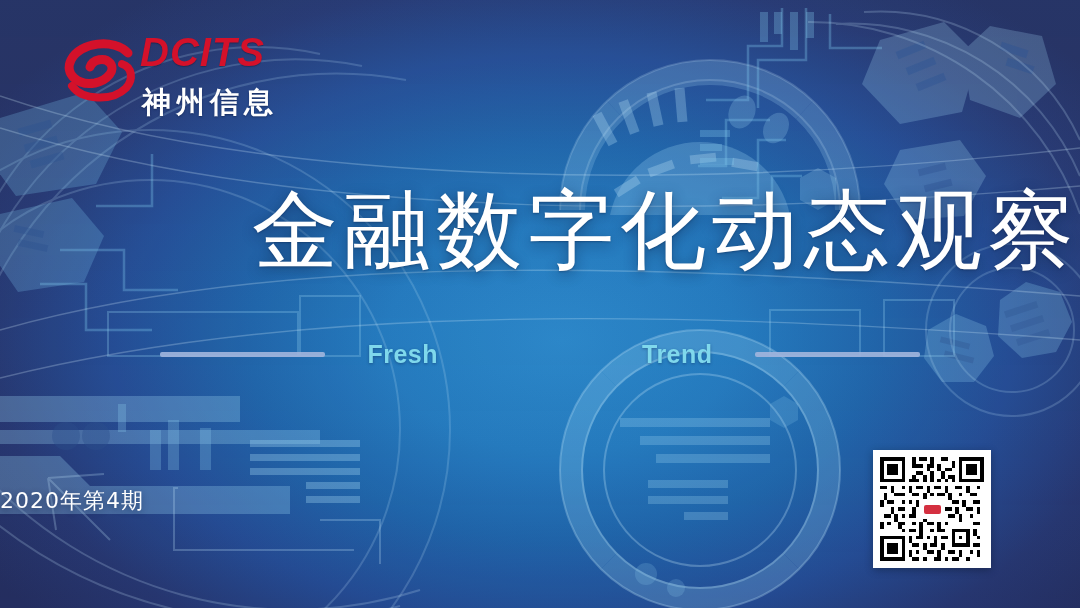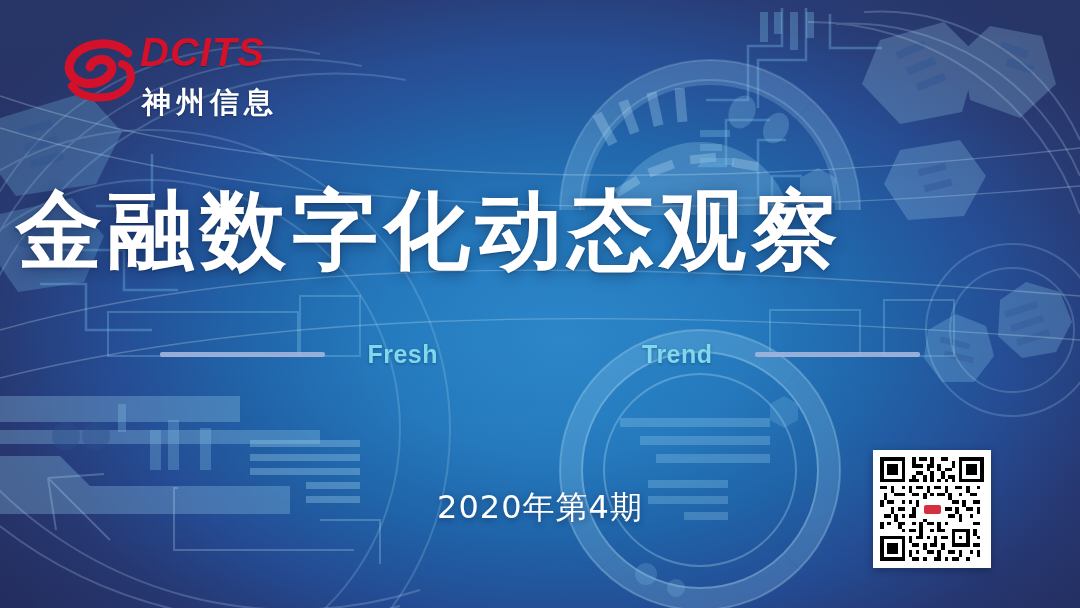--- a/index.html
+++ b/index.html
@@ -30,22 +30,22 @@
     position:absolute; left:80px; top:46px;
     font-size:29px; font-weight:bold; letter-spacing:5px; color:#ffffff;
     line-height:1; white-space:nowrap;
     font-family:"DejaVu Sans","Liberation Sans",sans-serif;
     text-shadow:0 1px 2px rgba(12,26,64,.55);
     margin-top:12px;
   }
 
   
   #title {
-    position:absolute; left:16px; right:0; top:185px; text-align:left;
-    font-size:86px; font-weight:bold; color:#ffffff;
+    position:absolute; left:0; right:0; top:185px; text-align:right;
+    font-size:86px; font-weight:normal; color:#ffffff;
     letter-spacing:6px; line-height:1.05; white-space:nowrap;
     font-family:"DejaVu Sans","Liberation Sans",sans-serif;
     text-shadow:0 3px 14px rgba(8,22,56,.45), 0 1px 2px rgba(8,22,56,.35);
   }
 
   
   #tagline {
     position:absolute; left:0; right:0; top:337px; height:34px;
     display:flex; align-items:center; justify-content:center; gap:0;
   }
@@ -54,22 +54,22 @@
   #tagline .word {
     font-size:25px; font-weight:bold; color:#7fd8ec; letter-spacing:.5px;
     font-family:"Liberation Sans",sans-serif; line-height:1;
     text-shadow:0 1px 3px rgba(10,30,70,.4);
   }
   #tagline .gap-l { width:42px; } #tagline .gap-r { width:42px; }
   #tagline .sp { width:78px; }
 
   
   #issue {
-    position:absolute; left:0; right:0; top:486px; text-align:center;
-    font-size:32px; color:#ffffff; letter-spacing:1px;
+    position:absolute; left:0; right:0; top:486px; text-align:left;
+    font-size:22px; color:#ffffff; letter-spacing:1px;
     font-family:"DejaVu Sans","Liberation Sans",sans-serif;
     text-shadow:0 2px 6px rgba(8,22,56,.45);
   }
 
   
   #qr {
     position:absolute; left:873px; top:450px; width:118px; height:118px;
     background:#ffffff; padding:7px; box-shadow:0 2px 8px rgba(0,0,0,.3);
   }
   #qr svg { display:block; width:104px; height:104px; }

